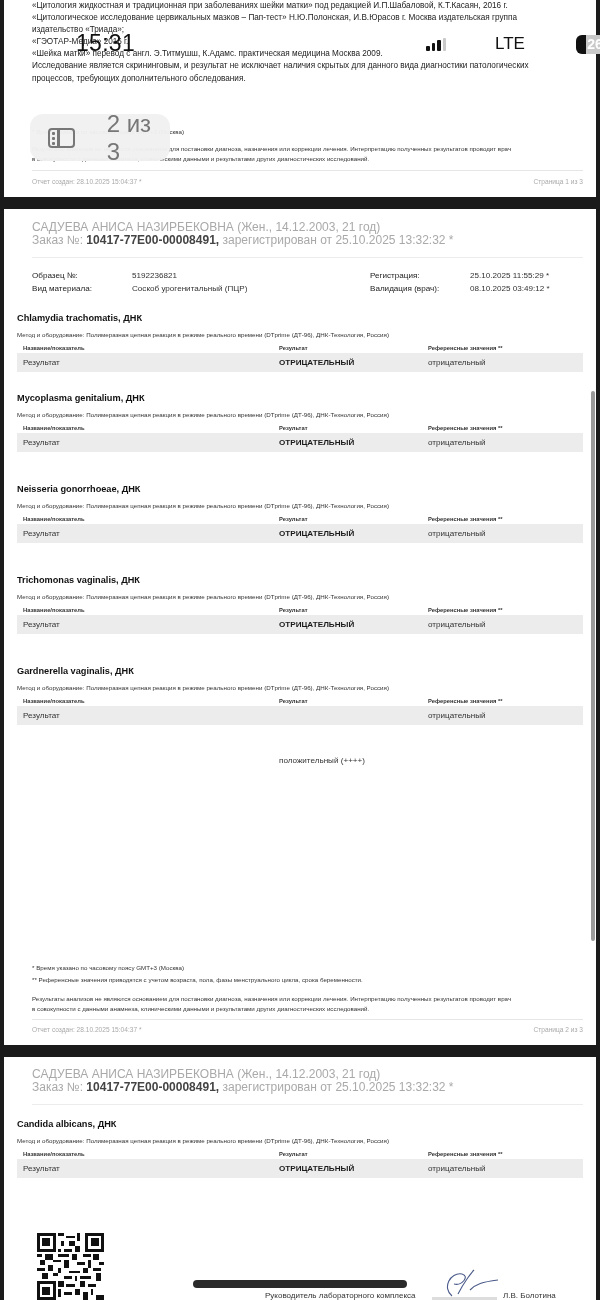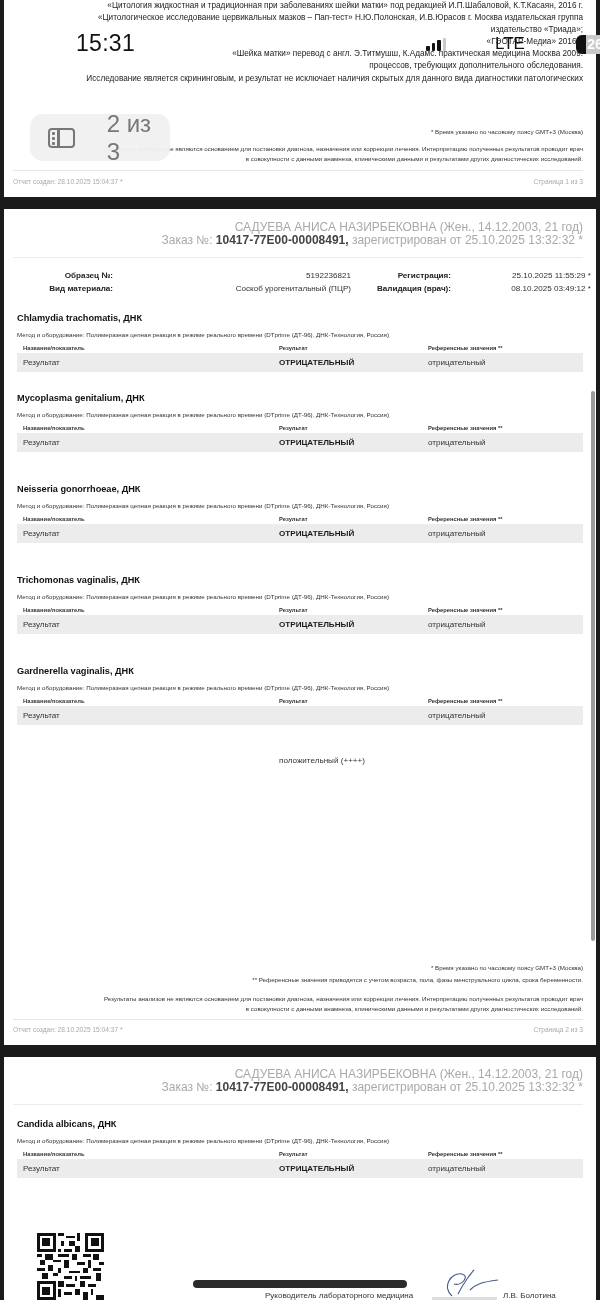--- a/index.html
+++ b/index.html
@@ -6,38 +6,38 @@
   html, body { width: 600px; height: 1300px; overflow: hidden; background: #1b1b1b; }
   body { position: relative; font-family: "Liberation Sans", "DejaVu Sans", sans-serif; color: #222; }
 
   .page {
     position: absolute; left: 4px; width: 592px; background: #fff;
   }
   #page1 { top: -10px; height: 207px; }
   #page2 { top: 209px; height: 836px; }
   #page3 { top: 1057px; height: 260px; }
 
-  .inner { position: absolute; left: 9px; right: 13px; text-align: right; }
+  .inner { position: absolute; left: 28px; right: 13px; }
 
   
   .refs { top: 10px; font-size: 8.2px; line-height: 12.1px; color: #222; }
   .refs div { white-space: nowrap; }
 
   .footnote { font-size: 6.2px; color: #333; line-height: 9px; }
   .disclaimer { font-size: 6.2px; color: #333; line-height: 9.5px; }
   .foot-line { height: 1px; background: #e6e6e6; }
   .report-footer { display: flex; justify-content: space-between; font-size: 6.6px; color: #aaa; }
 
   
   .patient { font-size: 12px; color: #a9a9a9; line-height: 13px; }
   .patient b { color: #444; font-weight: bold; }
   .hdr-line { height: 1px; background: #ececec; }
 
   .meta { display: grid; grid-template-columns: 100px 238px 100px 140px; font-size: 8.1px; line-height: 12.5px; }
-  .meta .lbl { font-weight: bold; color: #222; }
+  .meta .lbl { font-weight: normal; color: #222; }
   .meta .val { color: #333; }
 
   .test { position: absolute; left: 13px; right: 13px; }
   .test-title { font-size: 9.2px; font-weight: bold; color: #111; line-height: 12px; }
   .test-method { font-size: 6.2px; color: #333; margin-top: 7px; line-height: 8px; }
   .t-head { display: grid; grid-template-columns: 256px 149px 1fr; font-size: 5.8px; font-weight: bold; color: #333; padding-left: 6px; margin-top: 5px; height: 9px; line-height: 9px; }
   .t-row { display: grid; grid-template-columns: 256px 149px 1fr; background: #ececec; font-size: 8.1px; color: #333; padding-left: 6px; height: 19px; line-height: 19px; }
   .t-row .res.neg { font-weight: bold; color: #1a1a1a; }
   .t-row .res.pos { font-weight: normal; color: #333; margin-top: 45px; }
 
@@ -73,22 +73,22 @@
 </head>
 <body>
 
 <div class="page" id="page1">
   <div class="inner refs">
     <div>«Цитология жидкостная и традиционная при заболеваниях шейки матки» под редакцией И.П.Шабаловой, К.Т.Касаян, 2016 г.</div>
     <div>«Цитологическое исследование цервикальных мазков – Пап-тест» Н.Ю.Полонская, И.В.Юрасов г. Москва издательская группа</div>
     <div>издательство «Триада»;</div>
     <div>«ГЭОТАР-Медиа» 2016 г.</div>
     <div>«Шейка матки» перевод с англ. Э.Титмушш, К.Адамс. практическая медицина Москва 2009.</div>
+    <div>Исследование является скрининговым, и результат не исключает наличия скрытых для данного вида диагностики патологических</div>
     <div>процессов, требующих дополнительного обследования.</div>
-    <div>Исследование является скрининговым, и результат не исключает наличия скрытых для данного вида диагностики патологических</div>
   </div>
   <div class="inner footnote" style="top:137px;">* Время указано по часовому поясу GMT+3 (Москва)</div>
   <div class="inner disclaimer" style="top:154px;">
     <div>Результаты анализов не являются основанием для постановки диагноза, назначения или коррекции лечения. Интерпретацию полученных результатов проводит врач</div>
     <div>в совокупности с данными анамнеза, клиническими данными и результатами других диагностических исследований.</div>
   </div>
   <div class="inner foot-line" style="top:180px;"></div>
   <div class="inner report-footer" style="top:188px;">
     <span>Отчет создан: 28.10.2025 15:04:37 *</span>
     <span>Страница 1 из 3</span>
@@ -273,21 +273,21 @@
       <rect x="19" y="19" width="3" height="1"></rect>
     <rect x="8" y="21" width="1" height="3"></rect>
       <rect x="10" y="22" width="3" height="1"></rect>
       <rect x="14" y="21" width="2" height="2"></rect>
     <rect x="17" y="22" width="2" height="3"></rect>
       <rect x="20" y="21" width="1" height="2"></rect>
       <rect x="22" y="23" width="3" height="2"></rect>
   </g>
 </svg>
 
-<div class="signer-label">Руководитель лабораторного медицина</div>
+<div class="signer-label">Руководитель лабораторного комплекса</div>
 <div class="sig-line"></div>
 <svg class="signature" viewBox="0 0 70 32">
   <path d="M20 28 C 10 20, 18 4, 30 6 C 38 8, 30 18, 22 16 M26 26 C 32 14, 40 4, 42 2 M38 22 C 44 16, 50 14, 66 12" fill="none" stroke="#4a5a8a" stroke-width="1.1"></path>
 </svg>
 <div class="signer-name">Л.В. Болотина</div>
 
 <div class="scrollbar"></div>
 
 <div class="status-time">15:31</div>
 <div class="status-right">

